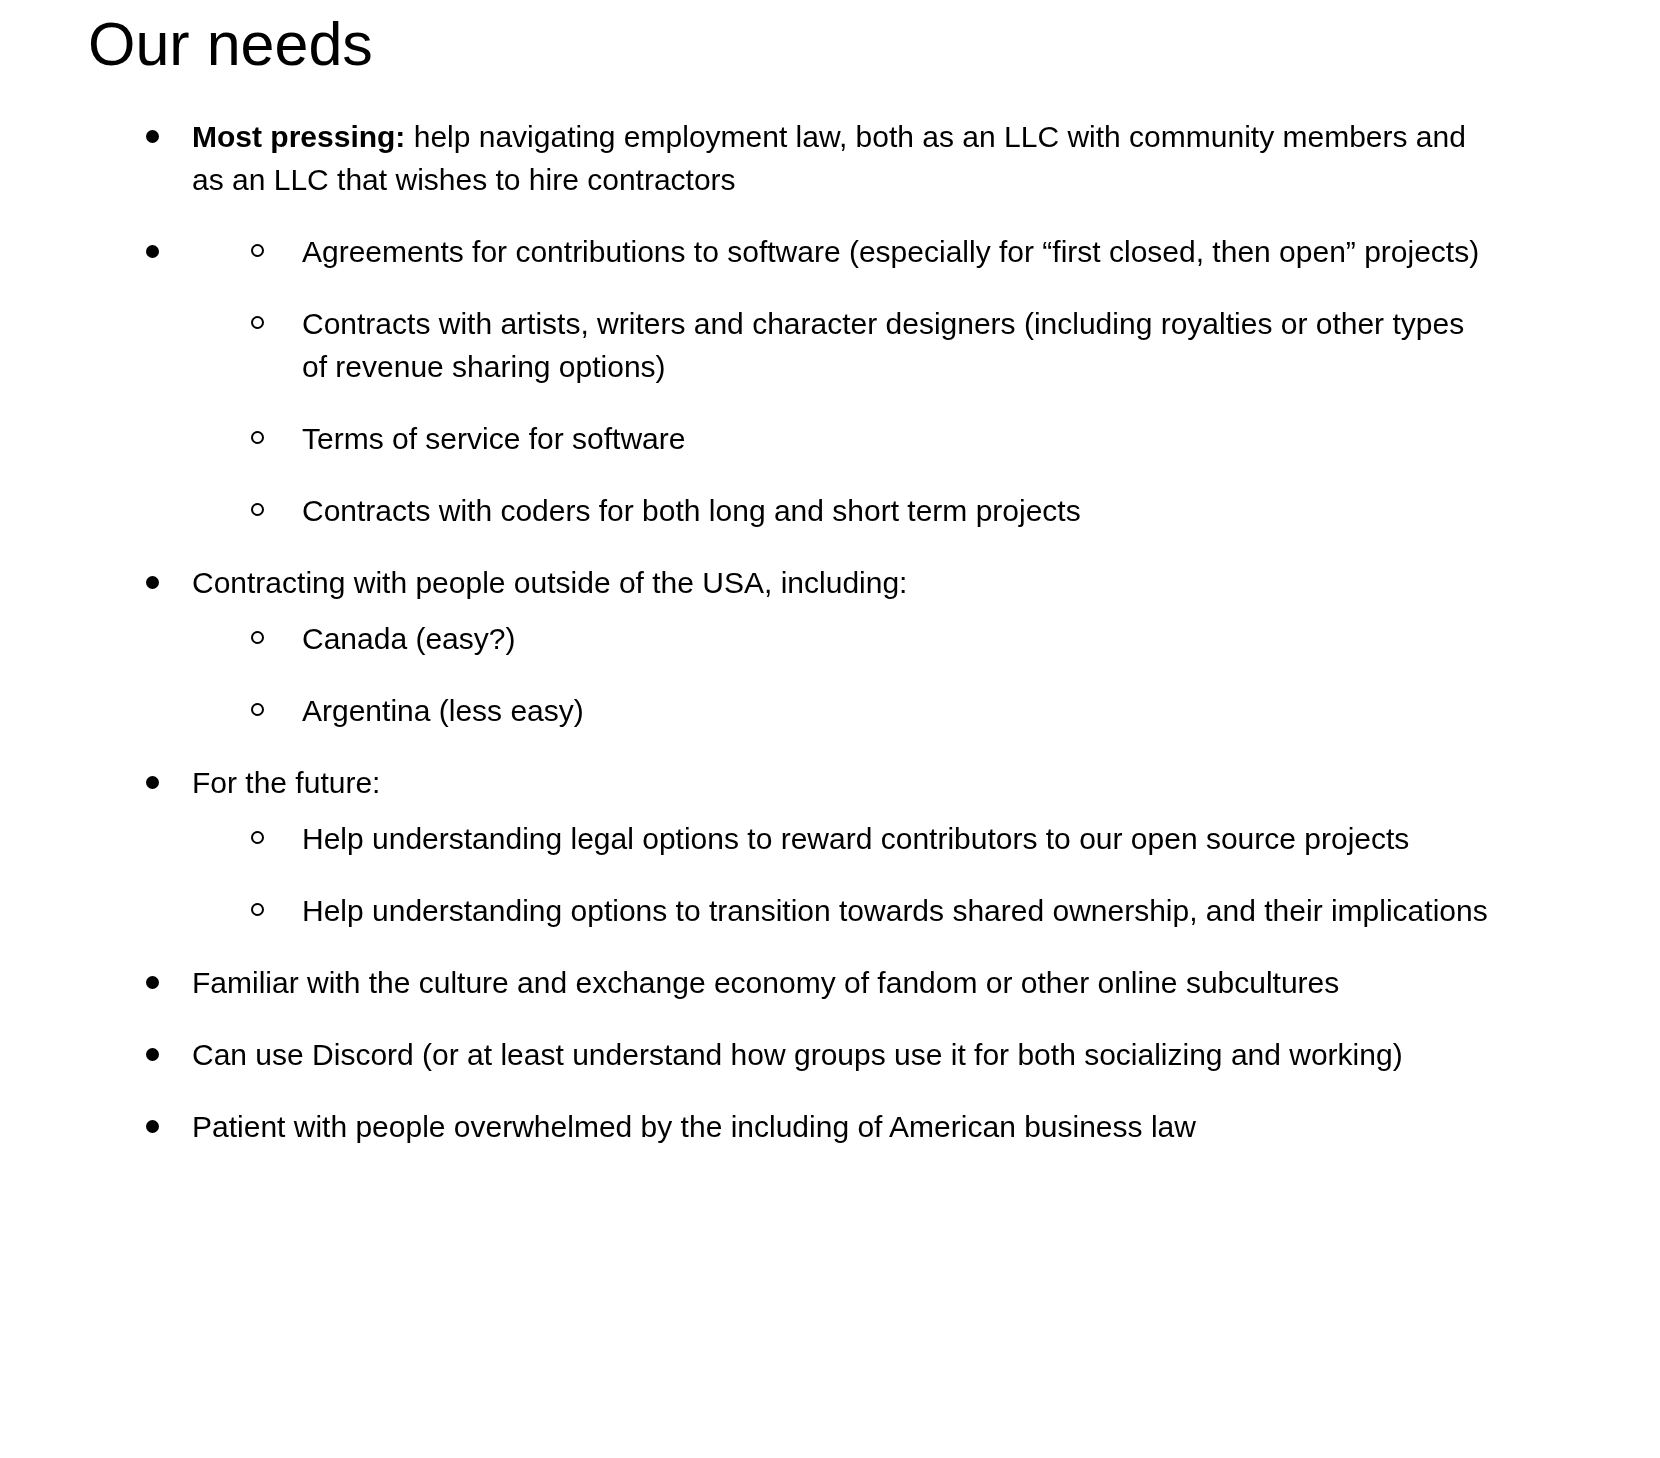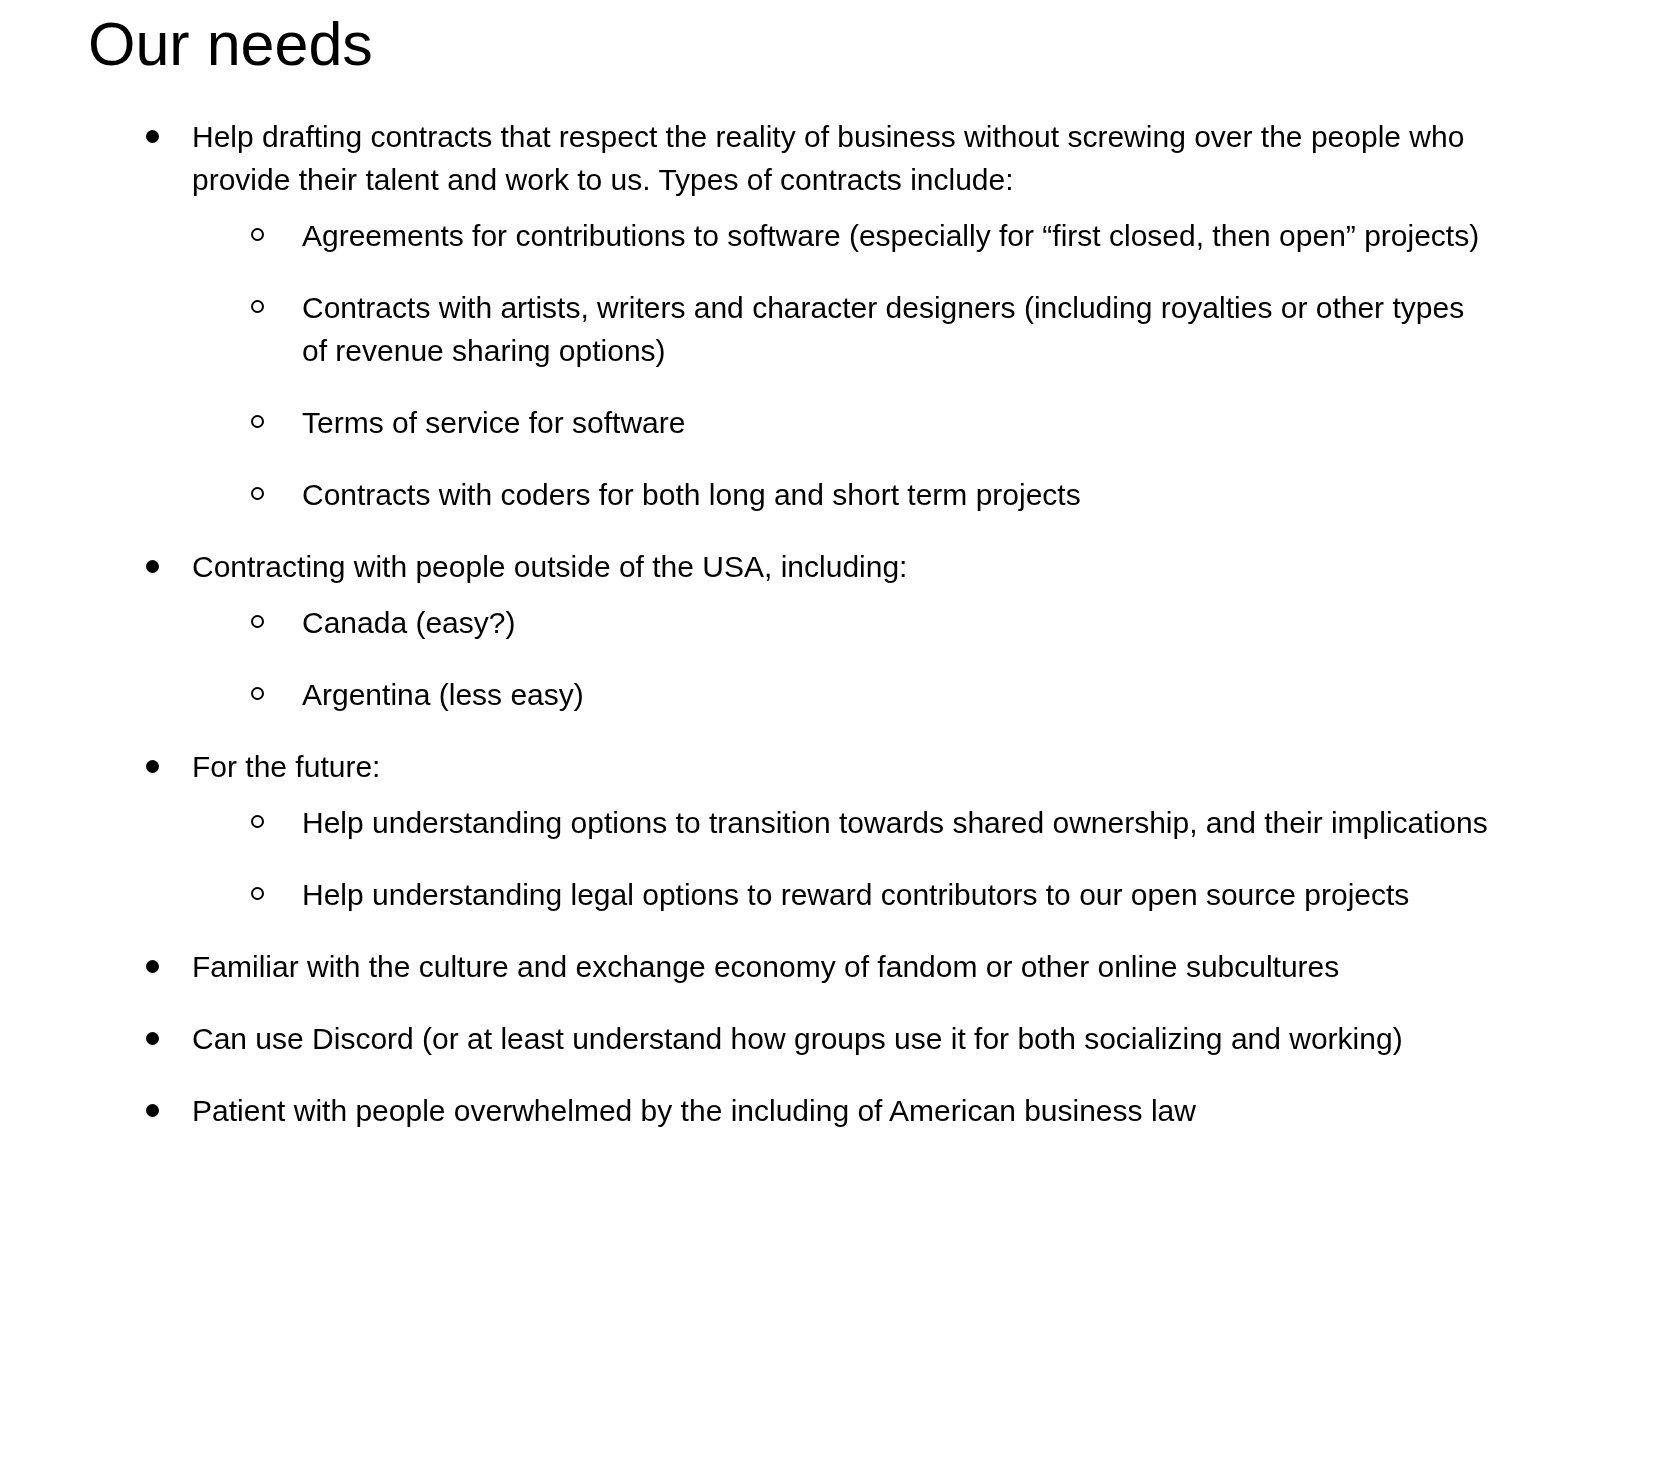--- a/index.html
+++ b/index.html
@@ -67,44 +67,44 @@
 </style>
 </head>
 <body>
 
 <div class="doc">
 
   <h1>Our needs</h1>
 
   <ul class="l1">
 
+    <li><span class="b">Most pressing:</span><span> help navigating employment law, both as an LLC with community members and as an LLC that wishes to hire contractors</span></li>
 
     <li>
-      <span>Help drafting contracts that respect the reality of business without screwing over the people who provide their talent and work to us. Types of contracts include:</span>
       <ul class="l2">
         <li><span>Agreements for contributions to software (especially for “first closed, then open” projects)</span></li>
         <li><span>Contracts with artists, writers and character designers (including royalties or other types of revenue sharing options)</span></li>
         <li><span>Terms of service for software</span></li>
         <li><span>Contracts with coders for both long and short term projects</span></li>
       </ul>
     </li>
 
     <li>
       <span>Contracting with people outside of the USA, including:</span>
       <ul class="l2">
         <li><span>Canada (easy?)</span></li>
         <li><span>Argentina (less easy)</span></li>
       </ul>
     </li>
 
     <li>
       <span>For the future:</span>
       <ul class="l2">
+        <li><span>Help understanding legal options to reward contributors to our open source projects</span></li>
         <li><span>Help understanding options to transition towards shared ownership, and their implications</span></li>
-        <li><span>Help understanding legal options to reward contributors to our open source projects</span></li>
       </ul>
     </li>
 
   </ul>
 
 
   <ul class="l1">
     <li><span>Familiar with the culture and exchange economy of fandom or other online subcultures</span></li>
     <li><span>Can use Discord (or at least understand how groups use it for both socializing and working)</span></li>
     <li><span>Patient with people overwhelmed by the including of American business law</span></li>

